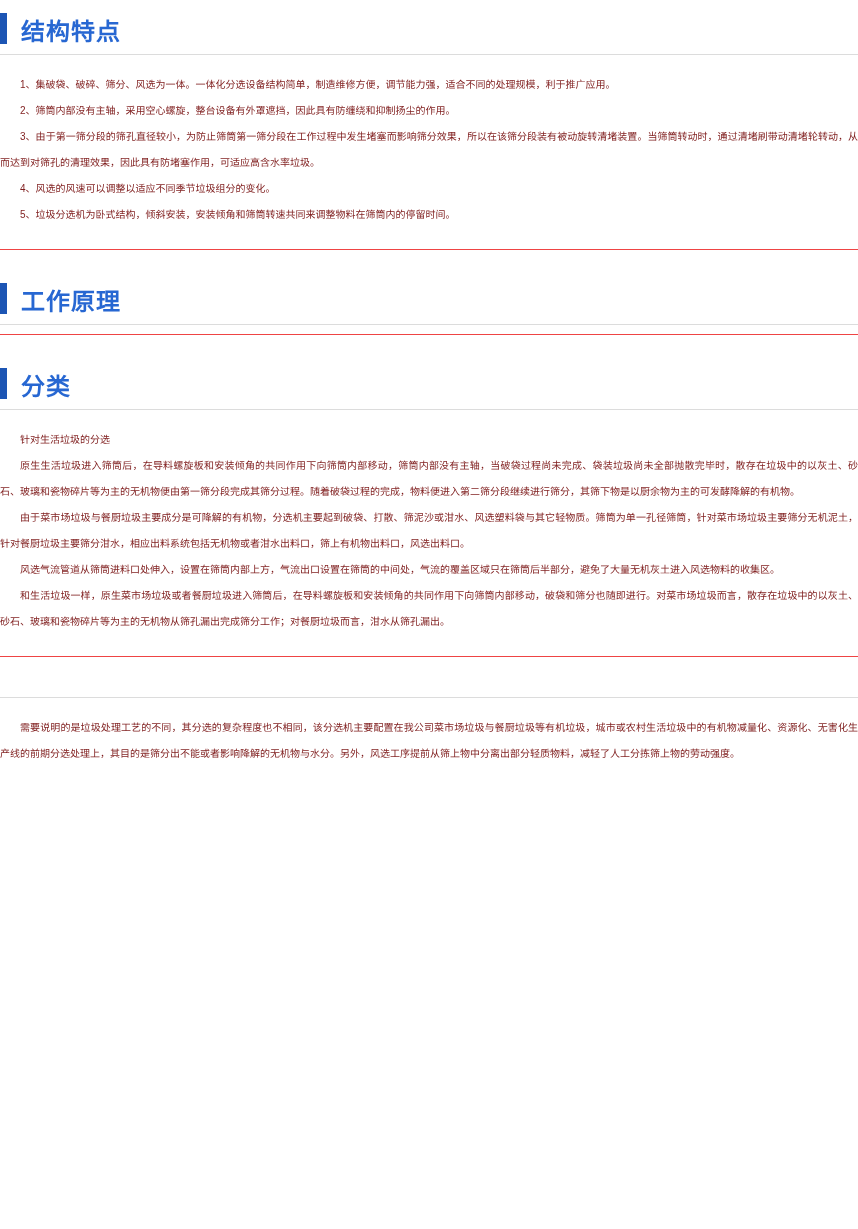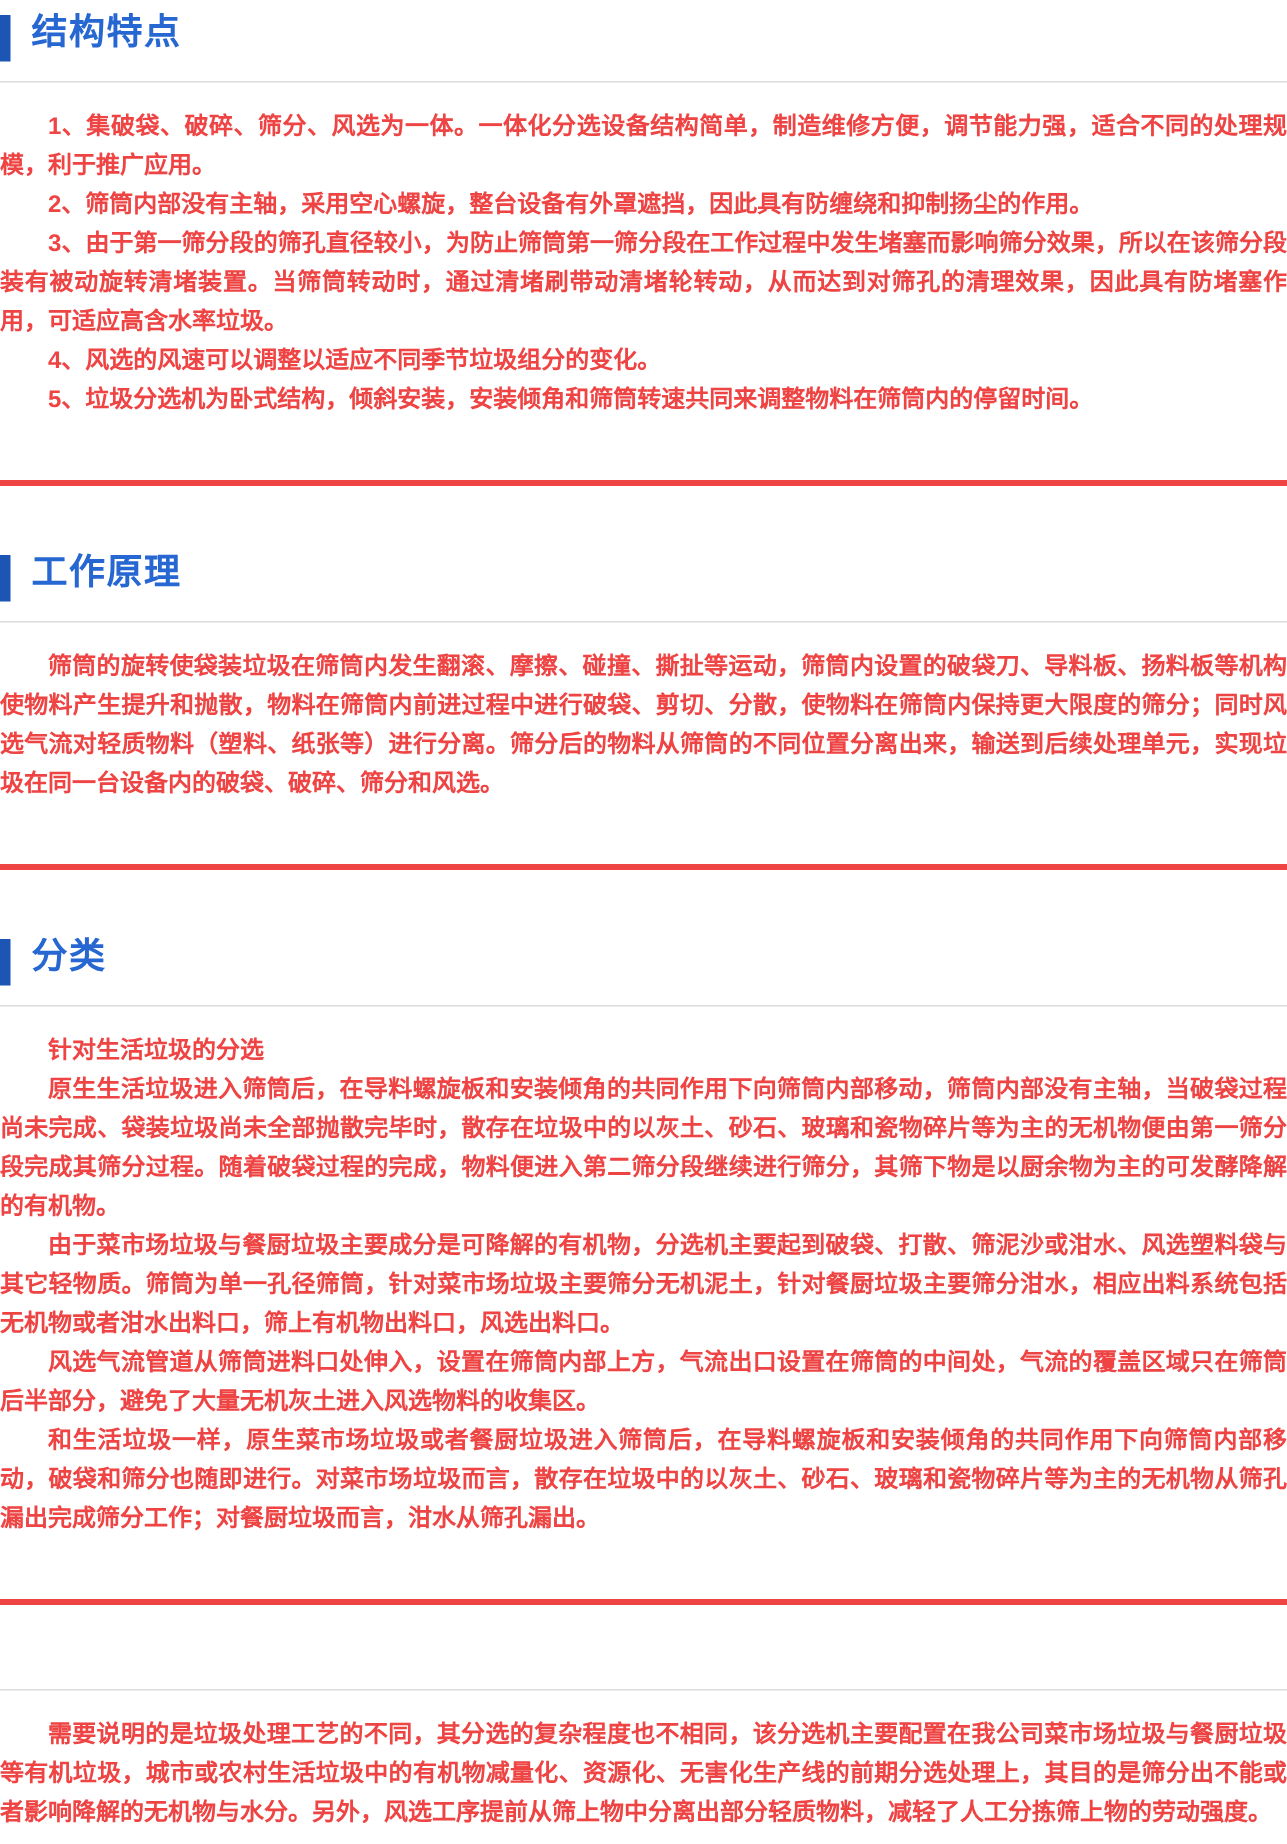--- a/index.html
+++ b/index.html
@@ -12,27 +12,27 @@
     width: 858px;
     margin: 0;
     background: #ffffff;
     padding-top: 10px;
     box-sizing: border-box;
   }
   section {
     display: block;
   }
   section + section {
-    border-top: 4px solid #ef4444;
-    margin-top: 28px;
-    padding-top: 46px;
+    border-top: 1px solid #ef4444;
+    margin-top: 9px;
+    padding-top: 30px;
   }
   .sec-head {
     display: flex;
-    align-items: flex-start;
+    align-items: flex-end;
     height: 34px;
   }
   .accent {
     width: 7px;
     height: 31px;
     background: #1c55b4;
     flex: 0 0 auto;
   }
   .sec-title {
     margin: 0 0 0 14px;
@@ -45,26 +45,25 @@
   .head-rule {
     border-bottom: 1px solid #dcdcdc;
     margin-top: 10px;
     height: 0;
   }
   .sec-body {
     padding: 17px 0 12px 0;
   }
   .sec-body p {
     margin: 0;
-    font-size: 16px;
+    font-size: 10px;
     line-height: 26px;
-    color: #ef4444;
+    color: #7f1d1d;
     text-indent: 2em;
     text-align: justify;
-    font-weight: bold;
   }
 </style>
 </head>
 <body>
 
 <div class="page">
 
   <section>
     <div class="sec-head">
       <span class="accent"></span>
@@ -79,23 +78,20 @@
       <p>5、垃圾分选机为卧式结构，倾斜安装，安装倾角和筛筒转速共同来调整物料在筛筒内的停留时间。</p>
     </div>
   </section>
 
   <section>
     <div class="sec-head">
       <span class="accent"></span>
       <h2 class="sec-title">工作原理</h2>
     </div>
     <div class="head-rule"></div>
-    <div class="sec-body">
-      <p>筛筒的旋转使袋装垃圾在筛筒内发生翻滚、摩擦、碰撞、撕扯等运动，筛筒内设置的破袋刀、导料板、扬料板等机构使物料产生提升和抛散，物料在筛筒内前进过程中进行破袋、剪切、分散，使物料在筛筒内保持更大限度的筛分；同时风选气流对轻质物料（塑料、纸张等）进行分离。筛分后的物料从筛筒的不同位置分离出来，输送到后续处理单元，实现垃圾在同一台设备内的破袋、破碎、筛分和风选。</p>
-    </div>
   </section>
 
   <section>
     <div class="sec-head">
       <span class="accent"></span>
       <h2 class="sec-title">分类</h2>
     </div>
     <div class="head-rule"></div>
     <div class="sec-body">
       <p>针对生活垃圾的分选</p>

